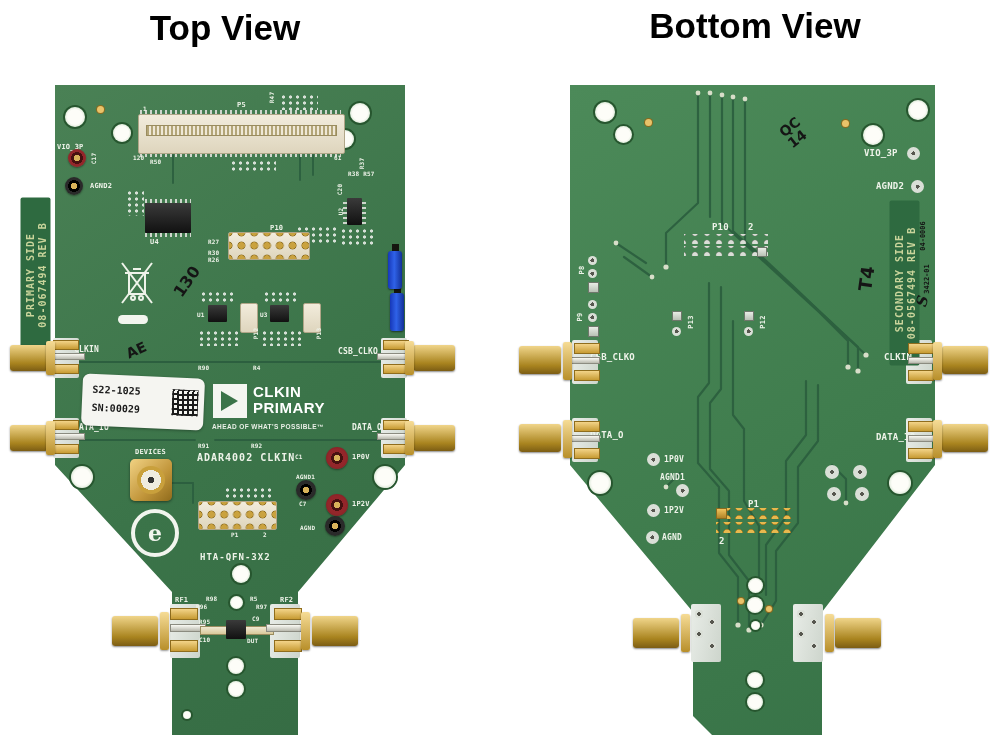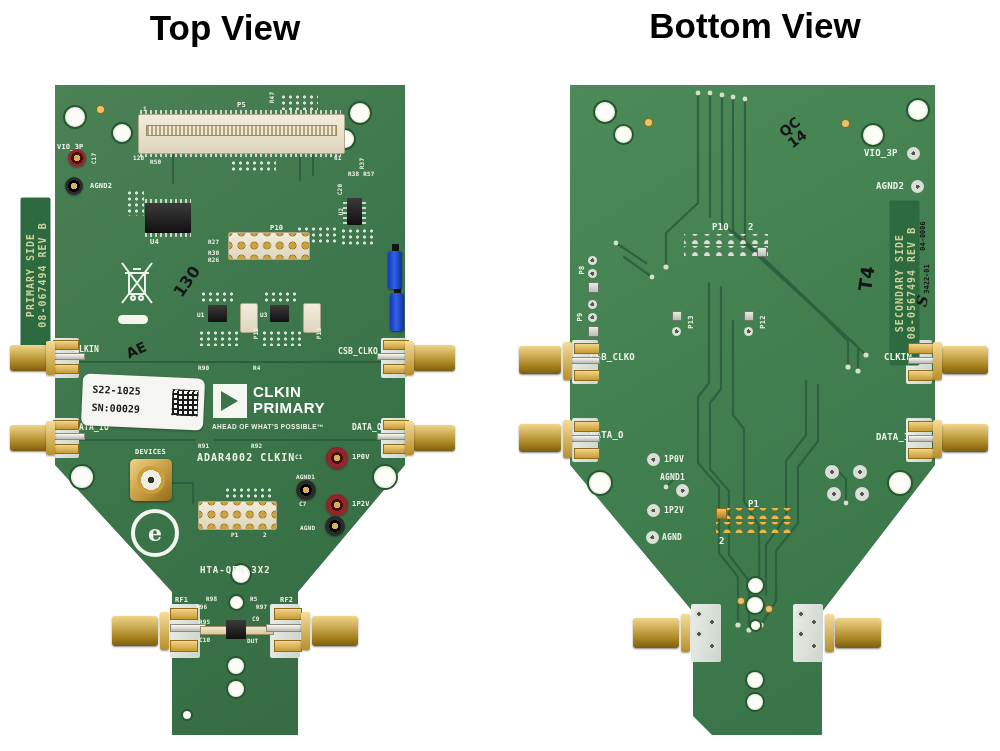--- a/index.html
+++ b/index.html
@@ -228,21 +228,21 @@
   <span class="silk s6" style="left:299px;top:500px;">C7</span>
   <div class="tp red" style="left:326px;top:494px;width:22px;height:22px;"></div>
   <span class="silk s7" style="left:352px;top:500px;">1P2V</span>
   <span class="silk s6" style="left:300px;top:524px;">AGND</span>
   <div class="tp blk" style="left:325px;top:516px;width:20px;height:20px;"></div>
 
   <div class="cluster" style="left:224px;top:487px;width:48px;height:11px;"></div>
   <div class="hdr dots" style="left:198px;top:501px;width:77px;height:27px;"></div>
   <span class="silk s6" style="left:231px;top:531px;">P1</span>
   <span class="silk s6" style="left:263px;top:531px;">2</span>
-  <span class="silk s9" style="left:200px;top:565px;letter-spacing:1px;">HTA-QFN-3X2</span>
+  <span class="silk s9" style="left:200px;top:552px;letter-spacing:1px;">HTA-QFN-3X2</span>
   <div class="emark" style="left:131px;top:509px;">
       <span>e</span>
     </div>
 
   <span class="silk s7" style="left:175px;top:596px;">RF1</span>
   <span class="silk s7" style="left:280px;top:596px;">RF2</span>
   <span class="silk s6" style="left:206px;top:595px;">R98</span>
   <span class="silk s6" style="left:196px;top:603px;">R96</span>
   <span class="silk s6" style="left:199px;top:618px;">R95</span>
   <span class="silk s6" style="left:199px;top:636px;">C10</span>

